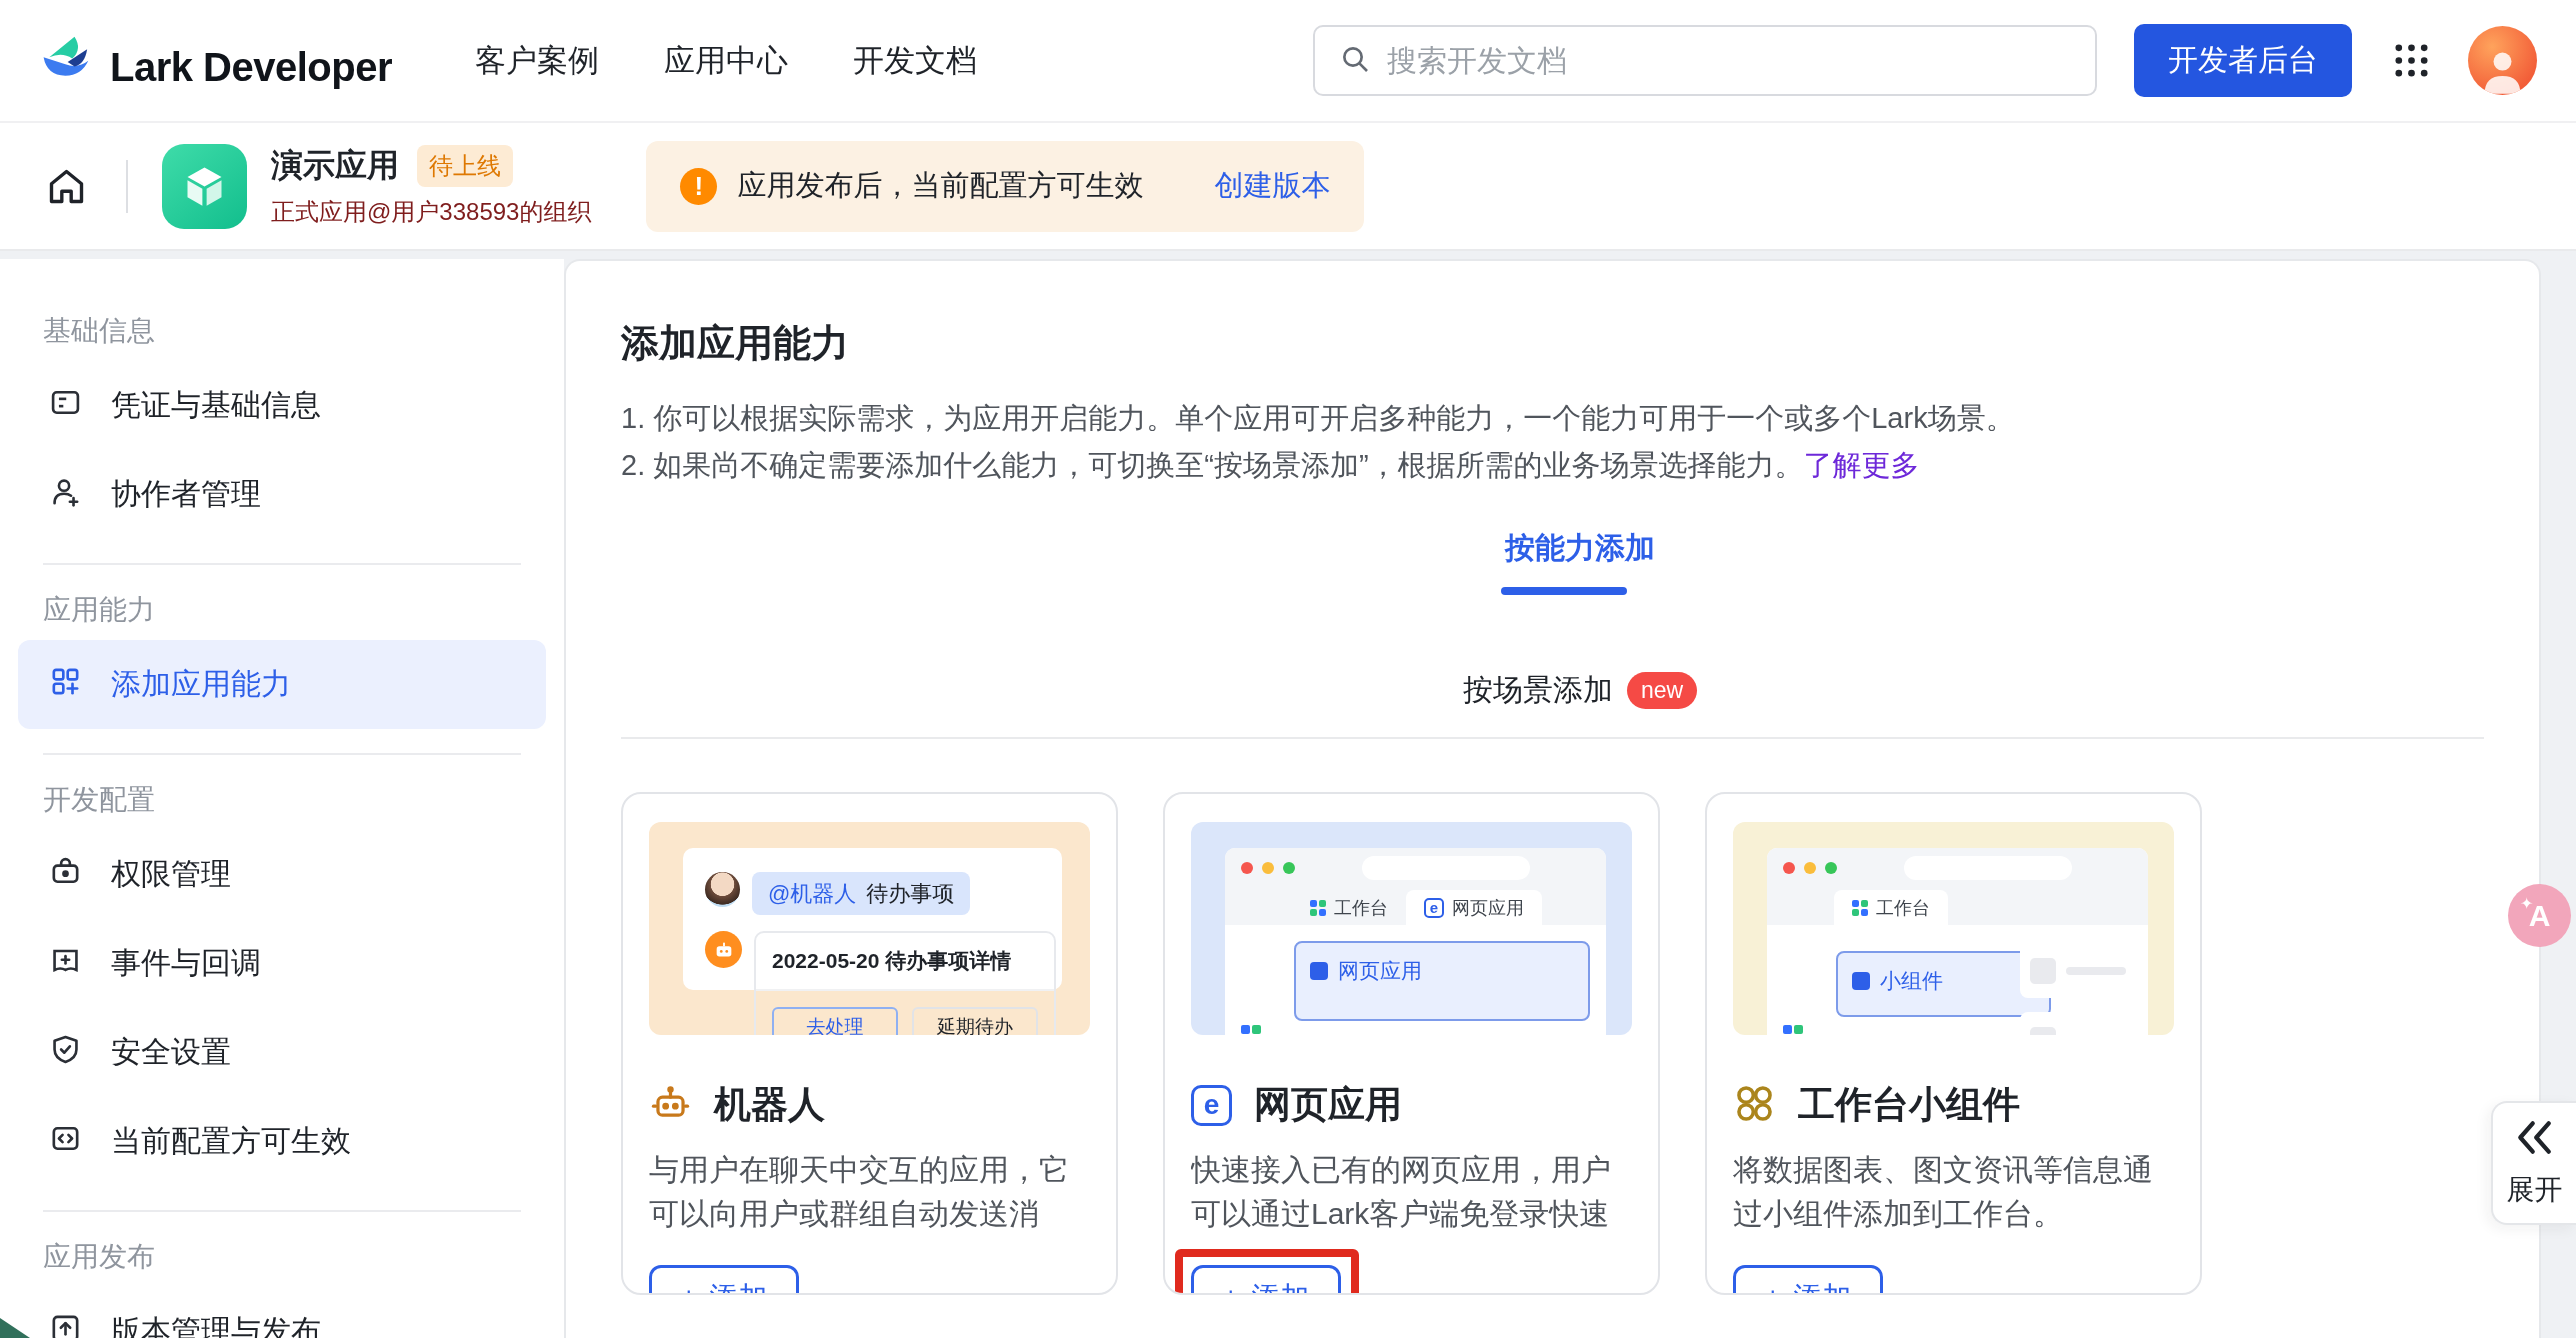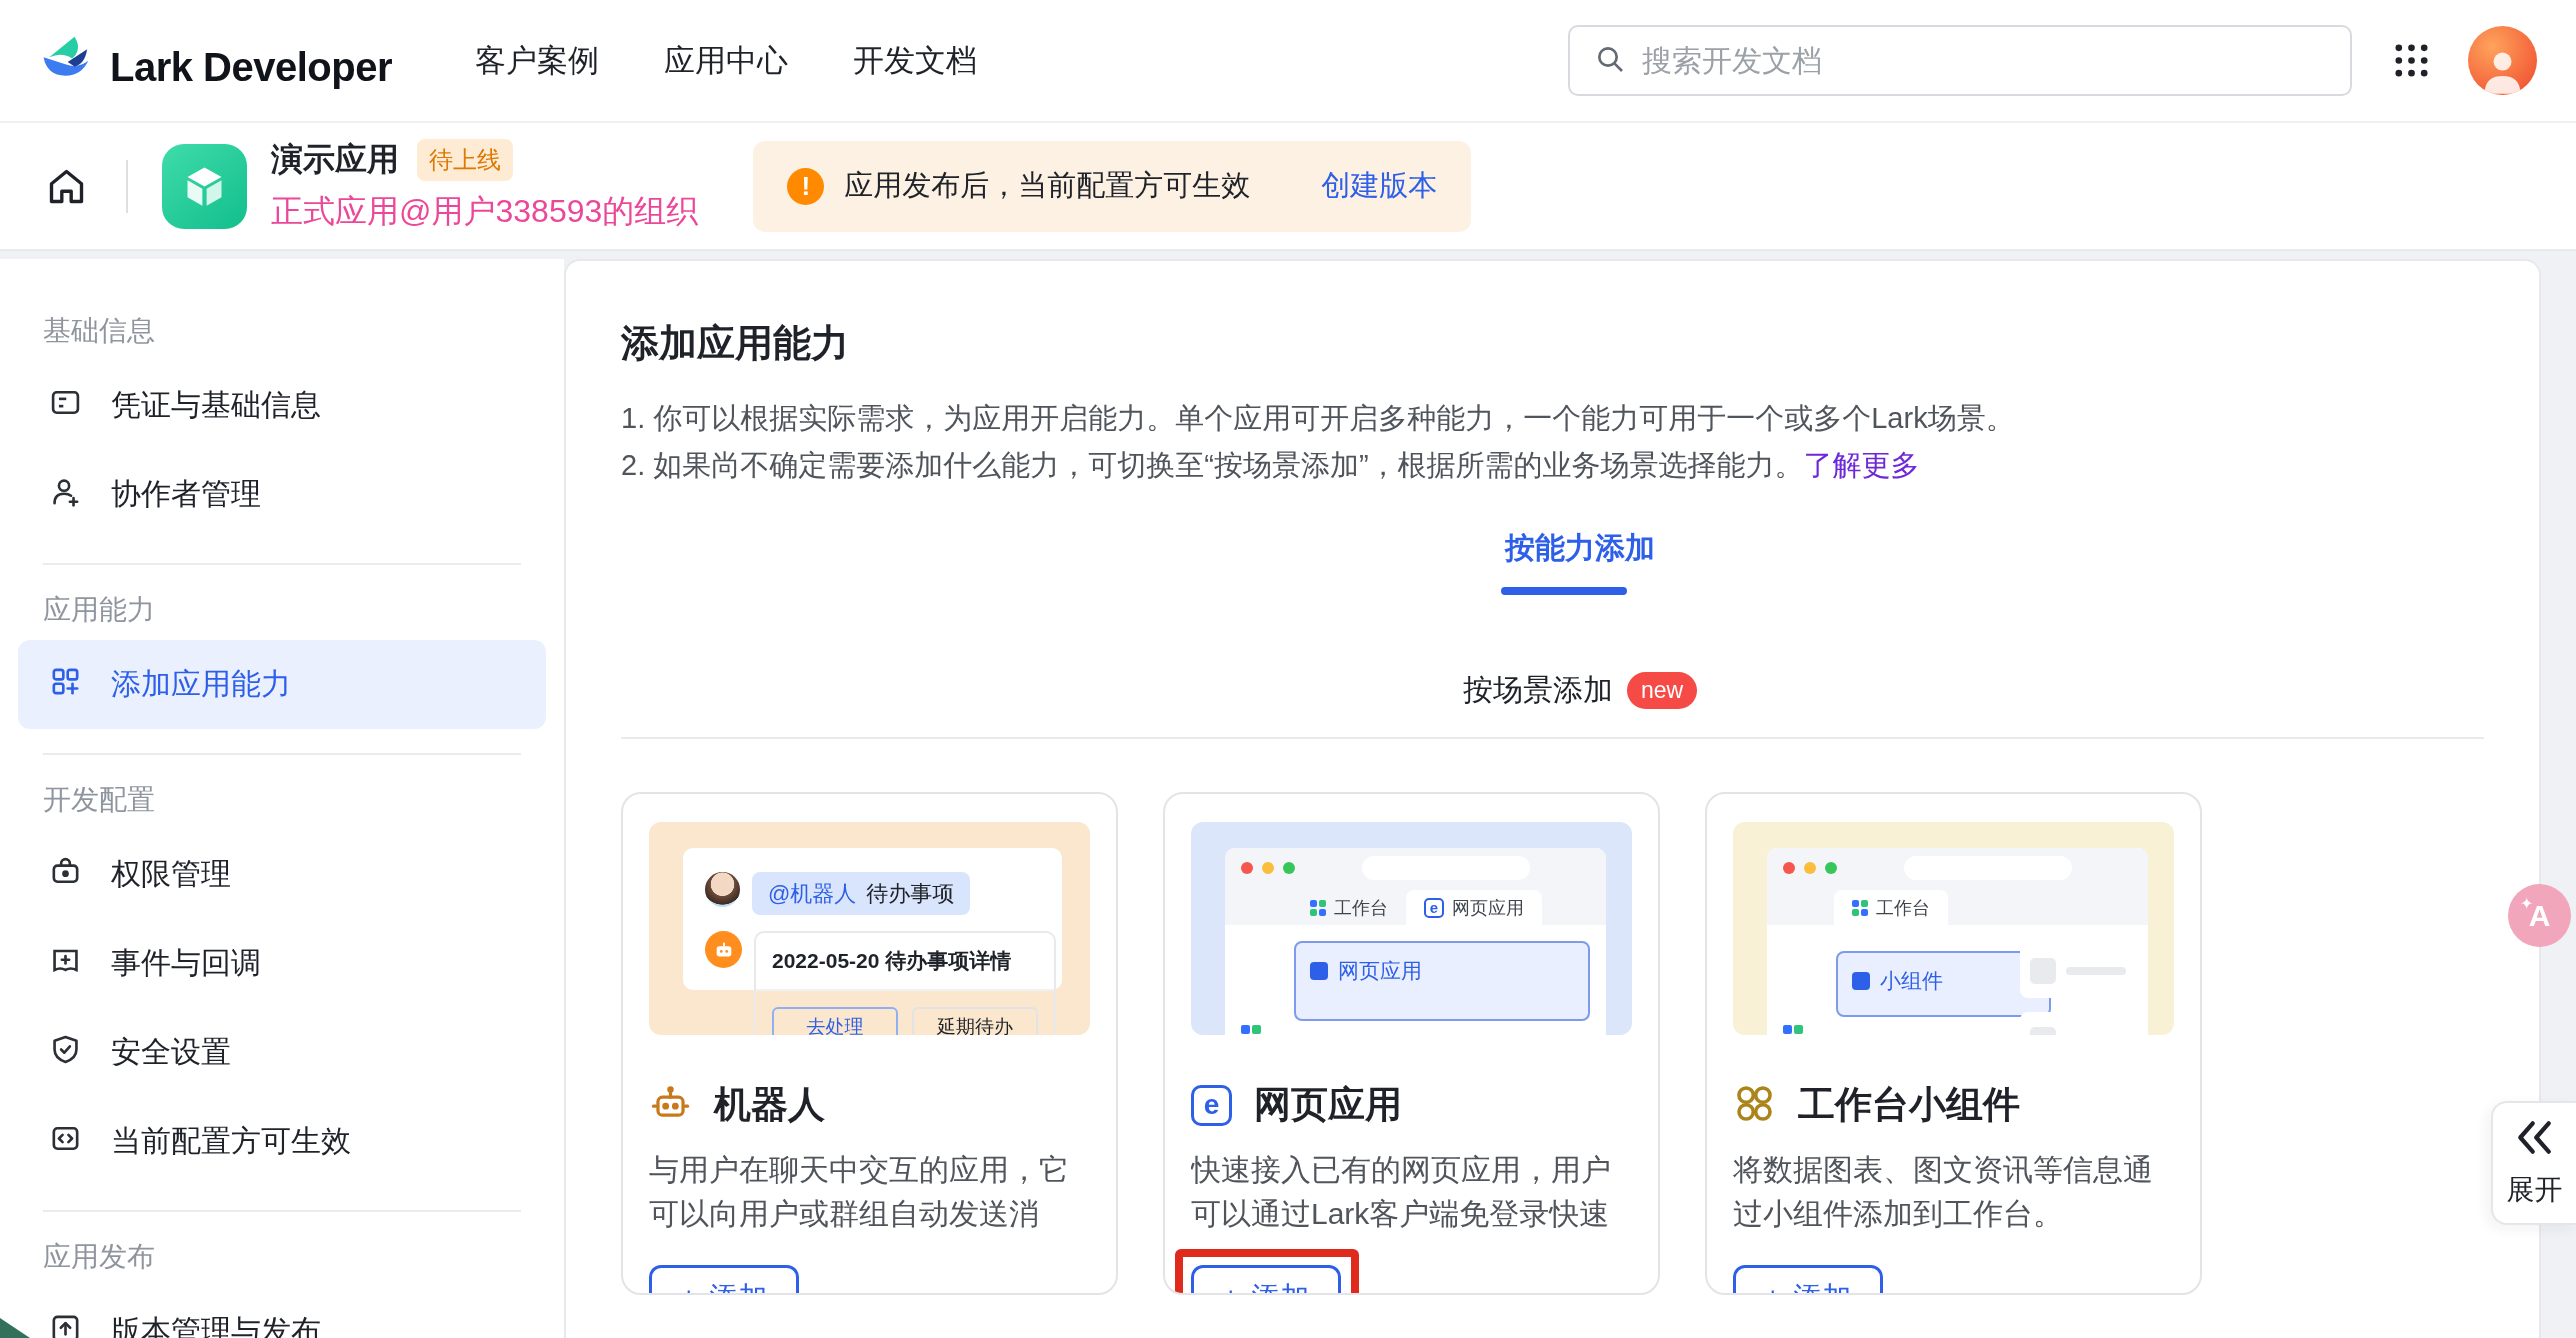--- a/index.html
+++ b/index.html
@@ -22,21 +22,21 @@
 
   
   .appbar { height:128px; background:#fff; display:flex; align-items:center; padding:0 41px; border-bottom:2px solid #E9EAEC; position:relative; z-index:4; }
   .home-btn { width:51px; height:51px; display:flex; align-items:center; justify-content:center; cursor:pointer; }
   .vdivider { width:2px; height:53px; background:#DDDFE3; margin:0 34px; }
   .app-icon { width:85px; height:85px; border-radius:22px; background:linear-gradient(140deg,#3FDCA9,#12BE8D); display:flex; align-items:center; justify-content:center; }
   .app-meta { margin-left:24px; display:flex; flex-direction:column; gap:8px; }
   .app-name-row { display:flex; align-items:center; gap:18px; }
   .app-name { font-size:32px; font-weight:bold; color:#1F2329; }
   .status-badge { font-size:24px; color:#DE7802; background:#FDEBD4; border-radius:8px; padding:5px 12px; }
-  .app-org { font-size:32px; color:#ec4899; }
+  .app-org { font-size:24px; color:#7f1d1d; }
   .banner { margin-left:55px; height:91px; background:#FCF1E3; border-radius:12px; display:flex; align-items:center; padding:0 34px; gap:20px; }
   .warn-icon { width:37px; height:37px; border-radius:50%; background:#FF8A00; color:#fff; font-size:26px; font-weight:bold; display:flex; align-items:center; justify-content:center; flex:none; }
   .banner-text { font-size:29px; color:#1F2329; }
   .banner-link { font-size:29px; color:#2D5FE8; margin-left:51px; cursor:pointer; }
 
   
   .body-row { display:flex; height:1087px; background:#EFF1F4; padding-top:8px; position:relative; }
   .sidebar { width:564px; flex:none; background:#fff; padding-top:51px; position:relative; }
   .side-label { font-size:28px; color:#8F959E; padding-left:43px; height:41px; display:flex; align-items:center; margin-bottom:10px; }
   .side-item { height:89px; margin:0 18px; border-radius:12px; display:flex; align-items:center; gap:28px; padding-left:30px; font-size:30px; color:#1F2329; cursor:pointer; }
@@ -168,20 +168,21 @@
   <div class="topnav-spacer"></div>
   <div class="search-box">
     <span>
       <svg width="32" height="32" viewBox="0 0 24 24" fill="none" stroke="#646A73" stroke-width="2">
           <circle cx="10.5" cy="10.5" r="6.5"></circle>
           <line x1="15.5" y1="15.5" x2="21" y2="21"></line>
         </svg>
     </span>
     <input placeholder="搜索开发文档" style="">
   </div>
+  <button class="console-btn">开发者后台</button>
   <div class="grid-icon">
     <svg width="41" height="41" viewBox="0 0 42 42" fill="#1F2329">
       <circle cx="8" cy="8" r="3.4"></circle>
         <circle cx="21" cy="8" r="3.4"></circle>
         <circle cx="34" cy="8" r="3.4"></circle>
       <circle cx="8" cy="21" r="3.4"></circle>
         <circle cx="21" cy="21" r="3.4"></circle>
         <circle cx="34" cy="21" r="3.4"></circle>
       <circle cx="8" cy="34" r="3.4"></circle>
         <circle cx="21" cy="34" r="3.4"></circle>

